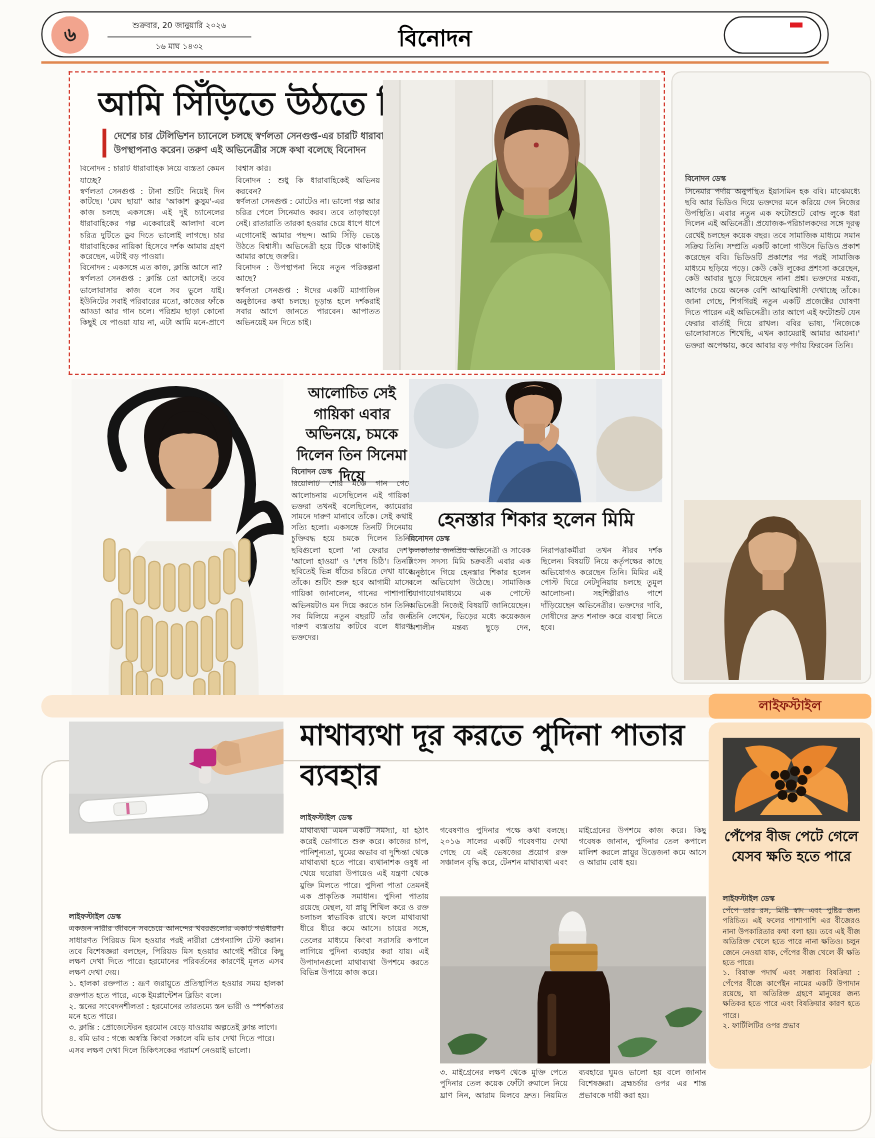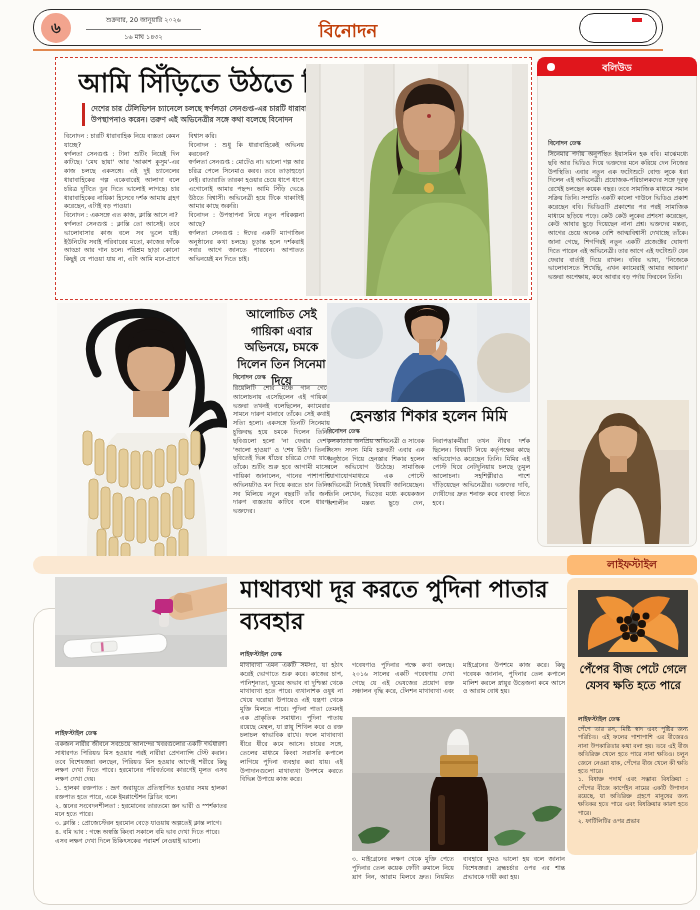--- a/index.html
+++ b/index.html
@@ -10,21 +10,21 @@
   
   .header-band { position:absolute; left:33px; top:9px; width:630px; height:37px;
     border:1.2px solid #2a2a2a; border-radius:18px; background:#fffefc; }
   .page-circle { position:absolute; left:7px; top:3px; width:30px; height:30px; border-radius:50%;
     background:#f2a48e; display:flex; align-items:center; justify-content:center;
     font-size:15px; font-weight:bold; color:#222; }
   .date-block { position:absolute; left:52px; top:5px; width:115px; text-align:center;
     font-size:6.4px; color:#222; }
   .date-block .d1 { border-bottom:1px solid #777; padding-bottom:2.5px; margin-bottom:2.5px; }
   .section-title { position:absolute; left:0; right:0; top:7px; text-align:center;
-    font-size:18px; font-weight:bold; color:#c2410c; }
+    font-size:18px; font-weight:bold; color:#000000; }
   .masthead { position:absolute; right:5px; top:3px; height:30px; border:1.6px solid #222;
     border-radius:15px; background:#fff; padding:3px 11px 0 11px; }
   .masthead .word { font-size:16px; font-weight:bold; color:#0c0c0c; letter-spacing:0.5px;
     border-bottom:2px solid #9a9a9a; display:inline-block; line-height:1.2; position:relative;margin-top:40px; }
   .masthead .accent { position:absolute; right:14px; top:4px; width:10px; height:4px; background:#e01b22; }
   .orange-rule { position:absolute; left:33px; top:49px; width:630px; height:2px; background:#e0874f; }
 
   
   .body-text { font-size:6.2px; line-height:1.42; color:#222; text-align:justify;
     white-space:pre-line; overflow:hidden; }
@@ -225,24 +225,20 @@
       <path d="M70 99 Q84 70 110 66 Q130 64 136 84 L138 99 Z" fill="#35537f"></path>
       <rect x="92" y="36" width="17" height="16" fill="#c7946e"></rect>
       <path d="M104 52 Q116 44 112 34 L120 40 Q122 52 112 58 Z" fill="#d3a07b"></path>
     </svg>
   </div>
   <div class="mimi-headline">হেনস্তার শিকার হলেন মিমি</div>
   <div class="mimi-byline byline">বিনোদন ডেস্ক</div>
   <div class="mimi-body body-text">কলকাতার জনপ্রিয় অভিনেত্রী ও সাবেক সংসদ সদস্য মিমি চক্রবর্তী এবার এক অনুষ্ঠানে গিয়ে হেনস্তার শিকার হলেন বলে অভিযোগ উঠেছে। সামাজিক যোগাযোগমাধ্যমে এক পোস্টে অভিনেত্রী নিজেই বিষয়টি জানিয়েছেন। তিনি লেখেন, ভিড়ের মধ্যে কয়েকজন অশালীন মন্তব্য ছুড়ে দেন, নিরাপত্তাকর্মীরা তখন নীরব দর্শক ছিলেন। বিষয়টি নিয়ে কর্তৃপক্ষের কাছে অভিযোগও করেছেন তিনি। মিমির এই পোস্ট ঘিরে নেটদুনিয়ায় চলছে তুমুল আলোচনা। সহশিল্পীরাও পাশে দাঁড়িয়েছেন অভিনেত্রীর। ভক্তদের দাবি, দোষীদের দ্রুত শনাক্ত করে ব্যবস্থা নিতে হবে।</div>
 
   <div class="bolly-col">
-    <div class="bolly-tagbar">
-      <span class="dot"></span>
-      <span class="lbl">বলিউড</span>
-    </div>
     <div class="bolly-byline byline">বিনোদন ডেস্ক</div>
     <div class="bolly-body body-text">সিনেমার পর্দায় অনুপস্থিত ইয়াসমিন হক ববি। মাঝেমধ্যে ছবি আর ভিডিও দিয়ে ভক্তদের মনে করিয়ে দেন নিজের উপস্থিতি। এবার নতুন এক ফটোশুটে বোল্ড লুকে ধরা দিলেন এই অভিনেত্রী। প্রযোজক-পরিচালকদের সঙ্গে দূরত্ব রেখেই চলছেন কয়েক বছর। তবে সামাজিক মাধ্যমে সমান সক্রিয় তিনি। সম্প্রতি একটি কালো গাউনে ভিডিও প্রকাশ করেছেন ববি। ভিডিওটি প্রকাশের পর পরই সামাজিক মাধ্যমে ছড়িয়ে পড়ে। কেউ কেউ লুকের প্রশংসা করেছেন, কেউ আবার ছুড়ে দিয়েছেন নানা প্রশ্ন। ভক্তদের মন্তব্য, আগের চেয়ে অনেক বেশি আত্মবিশ্বাসী দেখাচ্ছে তাঁকে। জানা গেছে, শিগগিরই নতুন একটি প্রজেক্টের ঘোষণা দিতে পারেন এই অভিনেত্রী। তার আগে এই ফটোশুট যেন ফেরার বার্তাই দিয়ে রাখল। ববির ভাষ্য, 'নিজেকে ভালোবাসতে শিখেছি, এখন ক্যামেরাই আমার আয়না।' ভক্তরা অপেক্ষায়, কবে আবার বড় পর্দায় ফিরবেন তিনি।</div>
     <div class="bolly-photo">
       <svg width="142" height="144" viewBox="0 0 142 144">
         <rect width="142" height="144" fill="#e3dace"></rect>
         <rect x="0" y="0" width="142" height="50" fill="#ece4d6"></rect>
         <path d="M36 144 Q26 70 44 40 Q58 16 76 18 Q98 20 106 48 Q118 84 112 144 Z" fill="#6d5133"></path>
         <path d="M52 40 Q50 18 72 16 Q92 18 90 40 Q88 60 71 62 Q54 60 52 40 Z" fill="#d9ad86"></path>
         <path d="M50 36 Q52 14 72 13 Q92 14 93 34 Q80 24 71 26 Q60 24 50 36 Z" fill="#5d4227"></path>
         <rect x="63" y="56" width="17" height="16" fill="#cf9e76"></rect>

